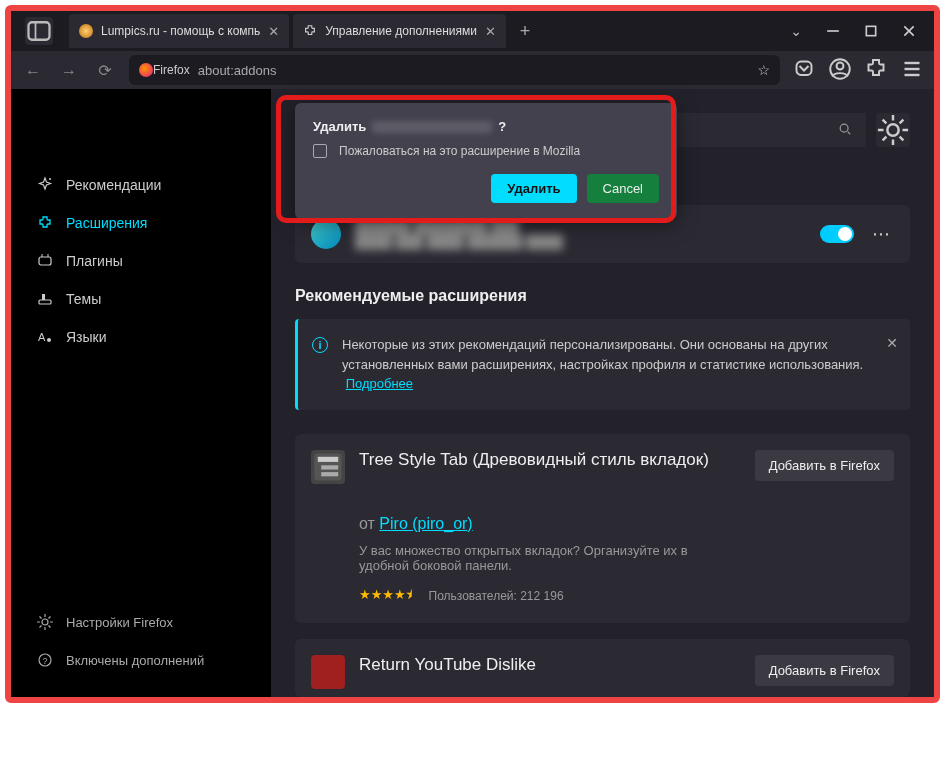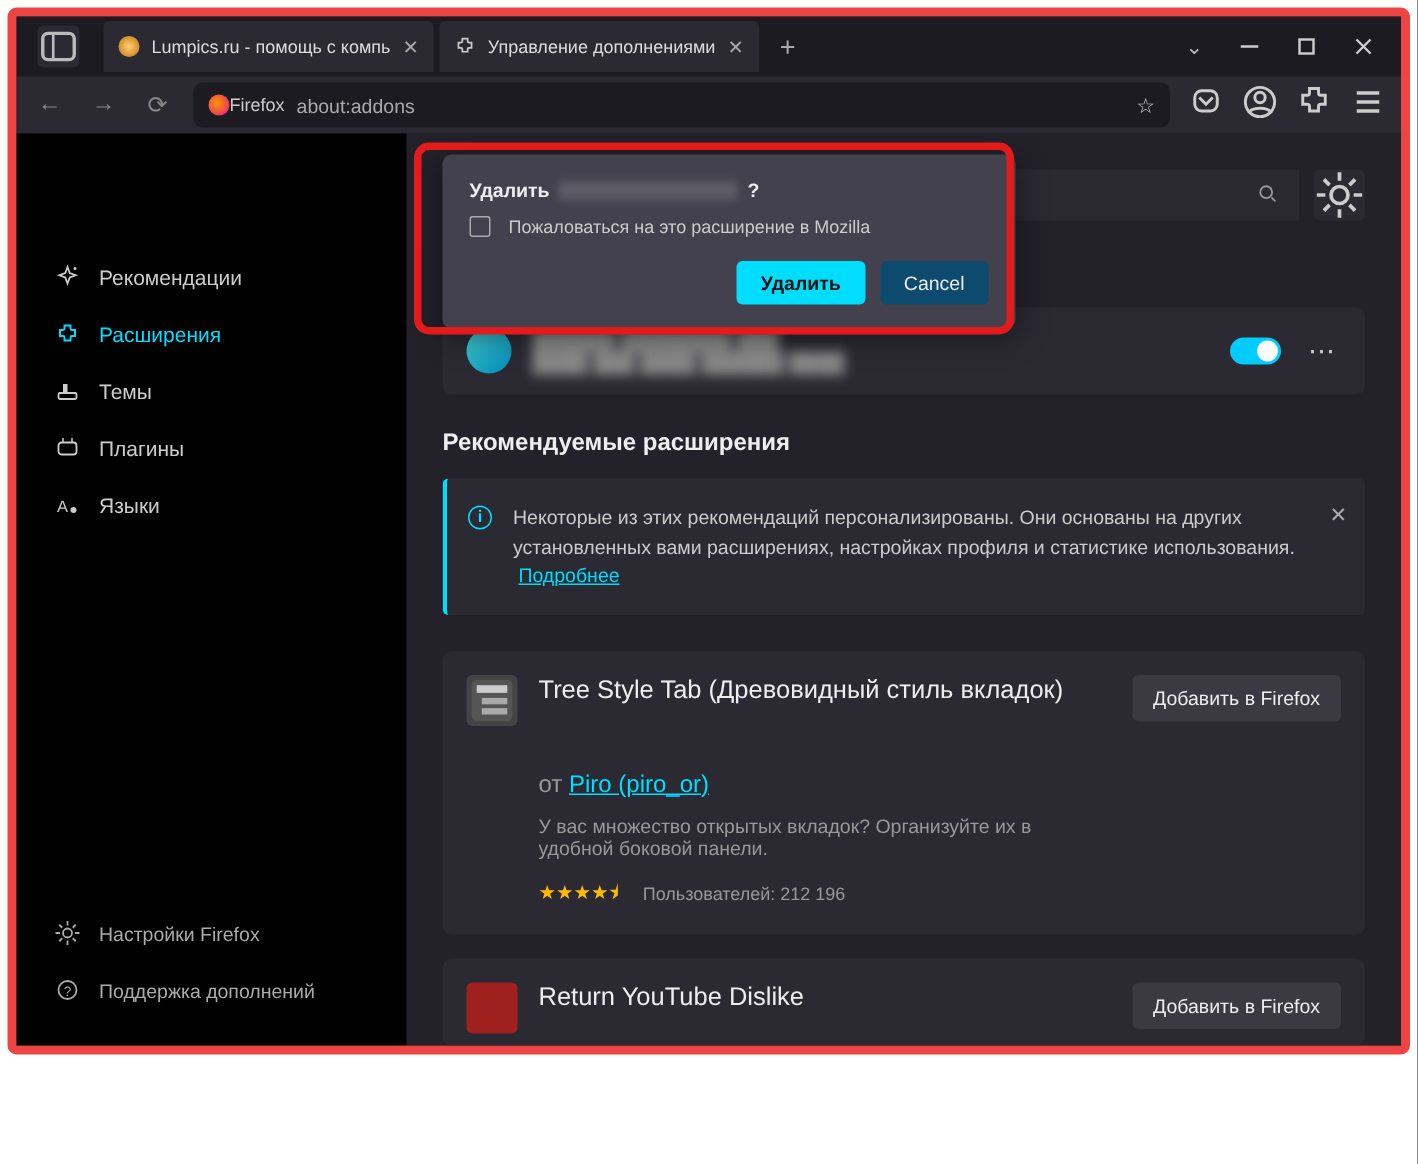--- a/index.html
+++ b/index.html
@@ -63,21 +63,21 @@
 
 .dialog-hl { position: absolute; left: 265px; top: 84px; width: 400px; height: 128px; border: 5px solid #e31b1b; border-radius: 10px; z-index: 50; pointer-events: none; }
 .dialog { position: absolute; left: 284px; top: 92px; width: 382px; background: #42414d; border-radius: 6px; z-index: 40; padding: 16px 18px; box-shadow: 0 4px 20px rgba(0,0,0,.5); }
 .dlg-title { color: #eee; font-size: 13px; font-weight: 600; margin-bottom: 10px; display: flex; align-items: center; gap: 6px; }
 .dlg-blur { display: inline-block; width: 120px; height: 12px; background: rgba(255,255,255,.15); border-radius: 3px; filter: blur(3px); }
 .dlg-check { display: flex; align-items: center; gap: 12px; font-size: 12px; color: #ccc; margin-bottom: 16px; }
 .dlg-check .cb { width: 14px; height: 14px; border: 1.5px solid #aaa; border-radius: 2px; cursor: pointer; }
 .dlg-actions { display: flex; justify-content: flex-end; gap: 10px; }
 .dlg-actions .btn { padding: 7px 16px; font-size: 13px; border: none; border-radius: 4px; cursor: pointer; }
 .btn-primary { background: #00ddff; color: #111; font-weight: 600; }
-.btn-secondary { background: #0c4a6e; color: #eee; }
+.btn-secondary { background: #15803d; color: #eee; }
 
 svg { width: 100%; height: 100%; }
 </style>
 </head>
 <body>
 
 <div class="frame">
 
   <div class="titlebar">
     <div class="spacer-icon">
@@ -174,39 +174,39 @@
           <span class="sicon">
               <svg viewBox="0 0 18 18">
                 <path d="M7 3h4v2a1 1 0 0 0 1 1h2v4h-2a1 1 0 0 0-1 1v2H7v-2a1 1 0 0 0-1-1H4V6h2a1 1 0 0 0 1-1z" fill="none" stroke="#0df" stroke-width="1.3"></path>
               </svg>
             </span>
           <span>Расширения</span>
         </div>
         <div class="side-item">
           <span class="sicon">
               <svg viewBox="0 0 18 18">
-                <rect x="3" y="10" width="12" height="4" rx="1" fill="none" stroke="#ccc" stroke-width="1.2"></rect>
-                <rect x="6" y="4" width="3" height="6" fill="#ccc"></rect>
-              </svg>
-            </span>
-          <span>Темы</span>
-        </div>
-        <div class="side-item">
-          <span class="sicon">
-              <svg viewBox="0 0 18 18">
                 <rect x="3" y="5" width="12" height="8" rx="2" fill="none" stroke="#ccc" stroke-width="1.2"></rect>
                 <line x1="6" y1="5" x2="6" y2="2" stroke="#ccc"></line>
                 <line x1="12" y1="5" x2="12" y2="2" stroke="#ccc"></line>
               </svg>
             </span>
           <span>Плагины</span>
         </div>
         <div class="side-item">
           <span class="sicon">
               <svg viewBox="0 0 18 18">
+                <rect x="3" y="10" width="12" height="4" rx="1" fill="none" stroke="#ccc" stroke-width="1.2"></rect>
+                <rect x="6" y="4" width="3" height="6" fill="#ccc"></rect>
+              </svg>
+            </span>
+          <span>Темы</span>
+        </div>
+        <div class="side-item">
+          <span class="sicon">
+              <svg viewBox="0 0 18 18">
                 <text x="2" y="13" font-size="11" fill="#ccc">A</text>
                 <circle cx="13" cy="12" r="2" fill="#ccc"></circle>
               </svg>
             </span>
           <span>Языки</span>
         </div>
       </div>
       <div class="side-bottom">
         <div class="side-item">
           <span class="sicon">
@@ -217,21 +217,21 @@
             </span>
           <span>Настройки Firefox</span>
         </div>
         <div class="side-item">
           <span class="sicon">
               <svg viewBox="0 0 18 18">
                 <circle cx="9" cy="9" r="6" fill="none" stroke="#aaa" stroke-width="1.2"></circle>
                 <text x="6.5" y="13" font-size="9" fill="#aaa">?</text>
               </svg>
             </span>
-          <span>Поддержка дополнений</span>
+          <span>Включены дополнений</span>
         </div>
       </div>
     </div>
 
     <div class="main">
       <div class="search-row">
         <div class="srch">
           <span style="color:#888">на addons.mozilla.org</span>
           <span style="margin-left:auto;color:#888">
             <svg width="14" height="14" viewBox="0 0 16 16">

